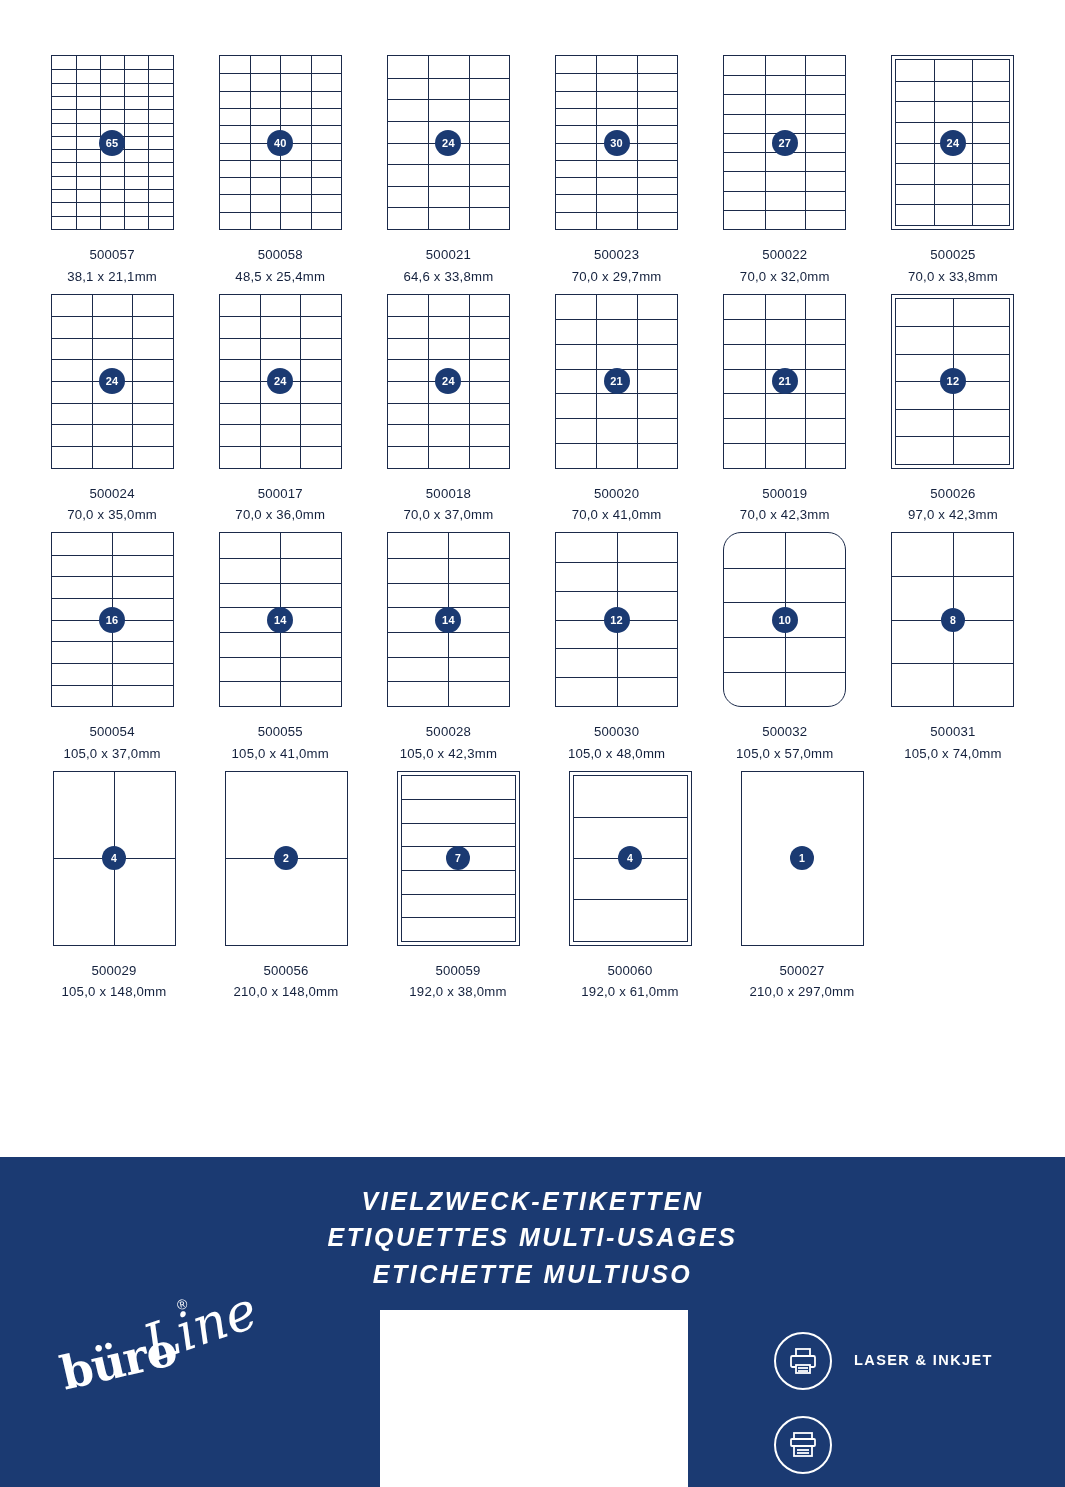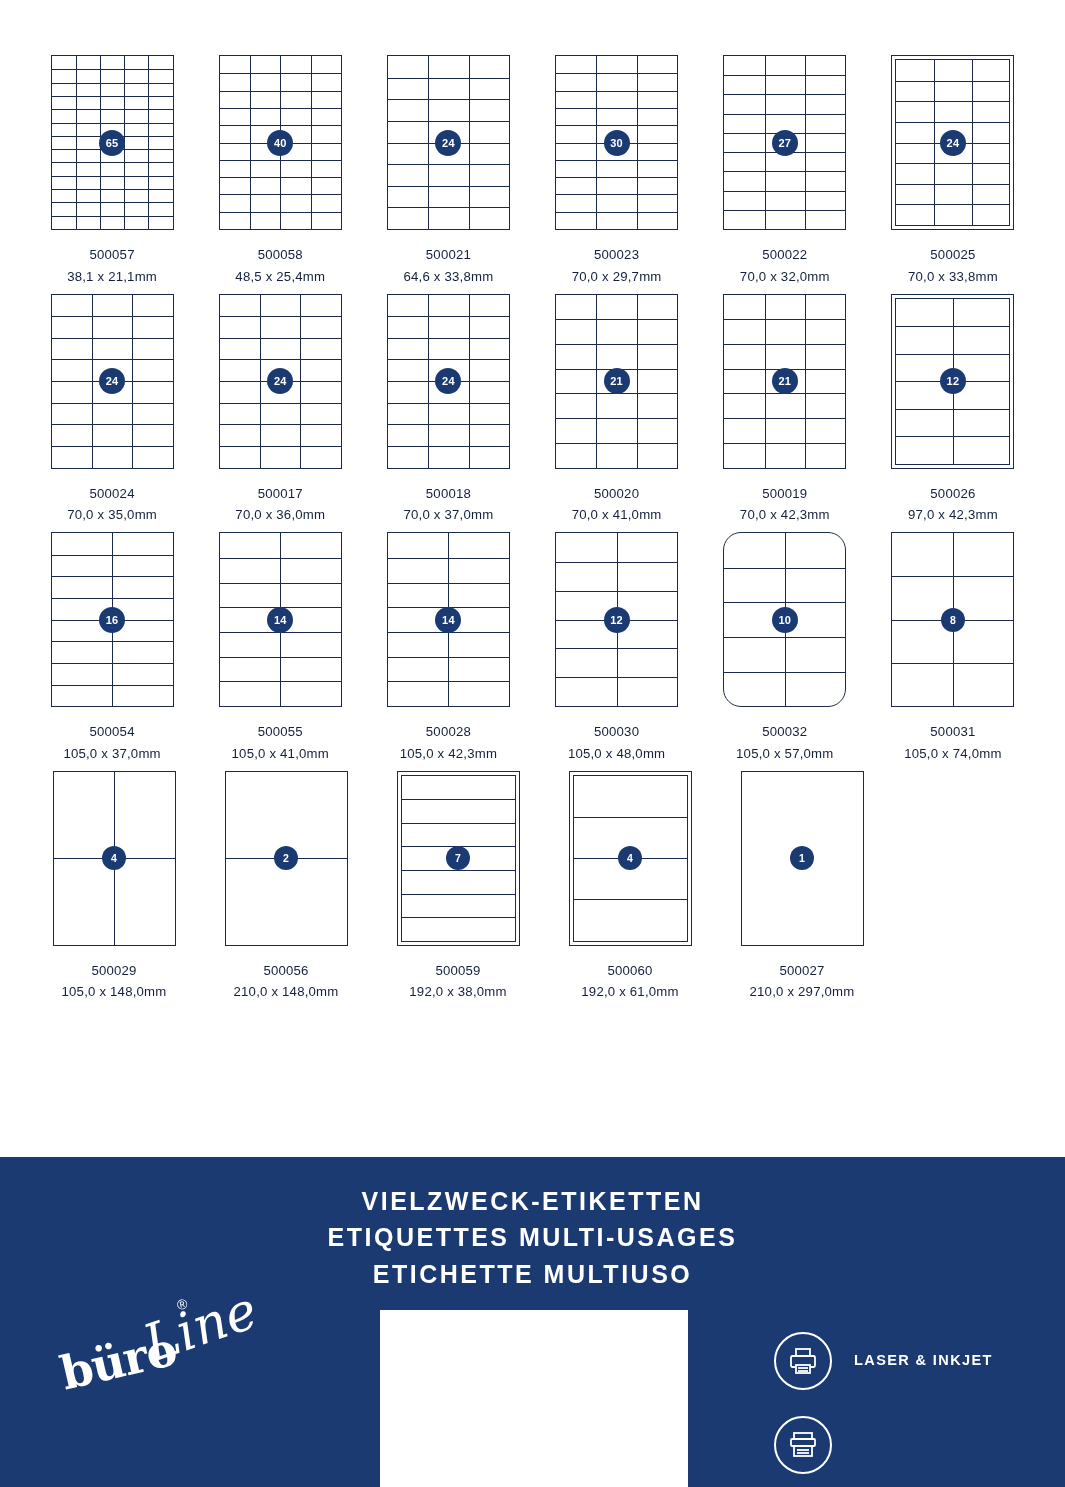--- a/index.html
+++ b/index.html
@@ -111,20 +111,21 @@
   }
   .banner-titles {
     text-align: center;
     padding-top: 26px;
   }
   .banner-titles div {
     font-weight: bold;
     letter-spacing: 2.5px;
     font-size: 25px;
     line-height: 1.45;
+    font-style: italic;
   }
   .banner-body {
     display: flex;
     align-items: flex-start;
     padding: 18px 0 0 0;
     position: relative;
     height: 190px;
   }
   .logo-box {
     width: 370px;

